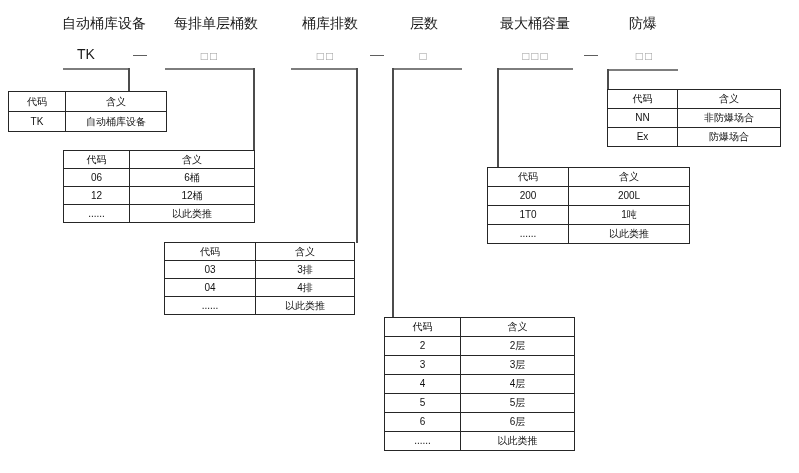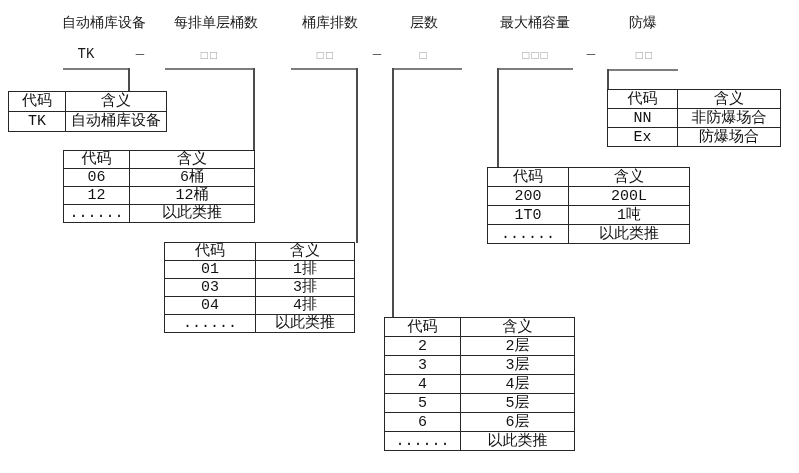--- a/index.html
+++ b/index.html
@@ -1,37 +1,37 @@
 <!DOCTYPE html>
 <html><head>
 <meta charset="utf-8">
 <style>
   html,body{margin:0;padding:0;background:#ffffff;}
   .canvas{
     position:relative;width:783px;height:473px;background:#ffffff;
-    font-family:Liberation Mono, monospace;color:#141414;overflow:hidden;
+    font-family:Liberation Sans, sans-serif;color:#141414;overflow:hidden;
   }
   .lbl{
     position:absolute;top:15px;transform:translateX(-50%);
     font-size:14px;line-height:16px;white-space:nowrap;color:#1a1a1a;
   }
   .code{
     position:absolute;top:46px;transform:translateX(-50%);
     font-size:14px;line-height:16px;white-space:nowrap;color:#1a1a1a;
   }
   .dash{color:#5f5f5f;}
   .boxes{top:48px;font-size:12px;letter-spacing:2px;color:#9a9a9a;}
   .h{position:absolute;height:2px;background:#7d7d7d;}
   .v{position:absolute;width:2px;background:#4c4c4c;}
   table.tbl{
     position:absolute;border-collapse:collapse;table-layout:fixed;background:#ffffff;
   }
   table.tbl td{
     border:1.5px solid #262626;text-align:center;vertical-align:middle;
-    padding:0;font-size:15px;line-height:1;color:#111111;
+    padding:0;font-size:10px;line-height:1;color:#111111;
     white-space:nowrap;overflow:hidden;
   }
   .t0{left:8px;top:91px;width:159px;}   .t0 col.c1{width:57px;}  .t0 tr{height:20px;}
   .t1{left:63px;top:150px;width:192px;} .t1 col.c1{width:66px;}  .t1 tr{height:18px;}
   .t2{left:164px;top:242px;width:191px;}.t2 col.c1{width:91px;}  .t2 tr{height:18px;}
   .t3{left:384px;top:317px;width:191px;}.t3 col.c1{width:76px;}  .t3 tr{height:19px;}
   .t4{left:487px;top:167px;width:203px;}.t4 col.c1{width:81px;}  .t4 tr{height:19px;}
   .t5{left:607px;top:89px;width:174px;} .t5 col.c1{width:70px;}  .t5 tr{height:19px;}
 </style>
 </head>
@@ -120,24 +120,20 @@
     <colgroup>
         <col class="c1">
         <col>
       </colgroup>
     <tbody>
         <tr>
       <td>代码</td>
       <td>含义</td>
     </tr>
     <tr>
-      <td>01</td>
-      <td>1排</td>
-    </tr>
-    <tr>
       <td>03</td>
       <td>3排</td>
     </tr>
     <tr>
       <td>04</td>
       <td>4排</td>
     </tr>
     <tr>
       <td>......</td>
       <td>以此类推</td>

